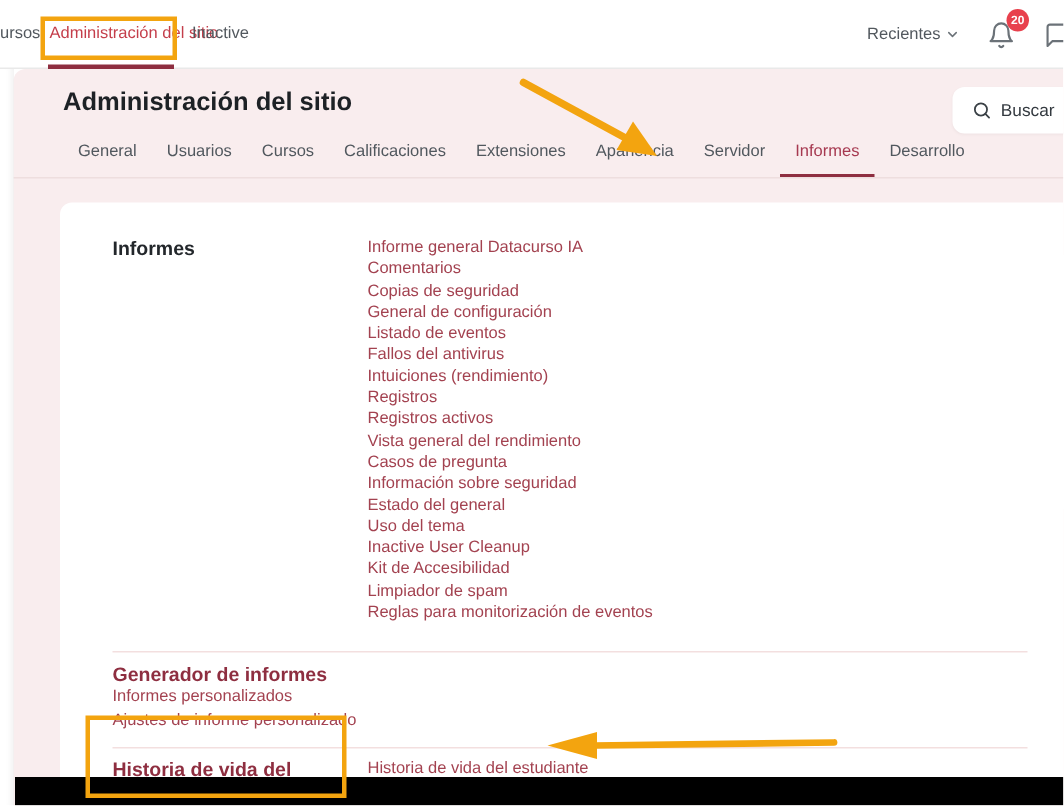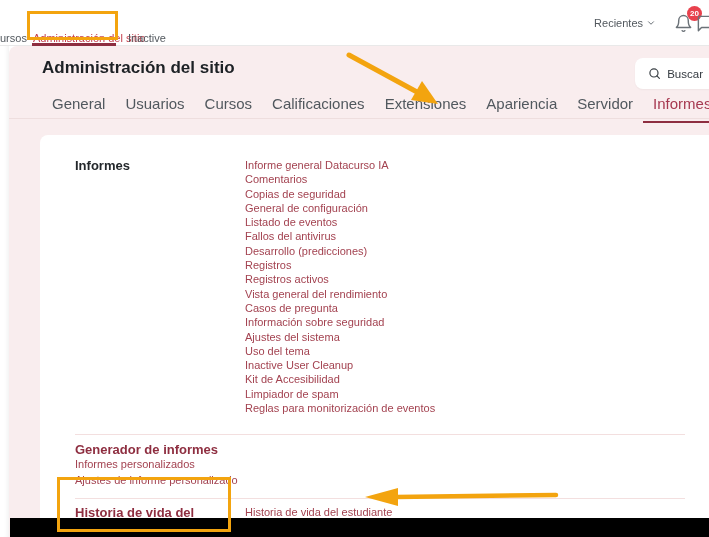--- a/index.html
+++ b/index.html
@@ -3,50 +3,50 @@
 <meta charset="utf-8">
 <style>
   * { margin:0; padding:0; box-sizing:border-box; }
   html,body { background:#ffffff; }
   body { font-family:"Liberation Sans", sans-serif; }
   .screen { position:relative; width:709px; height:537px; background:#fff; overflow:hidden; }
 
   
   .topnav { position:absolute; left:0; top:0; right:0; height:46px; background:#fff;
             border-bottom:1px solid #e9e9e9; z-index:10; }
-  .nav-item { position:absolute; top:32px; font-size:11px; color:#52585e; white-space:nowrap; cursor:pointer; }
+  .nav-item { position:absolute; top:16px; font-size:11px; color:#52585e; white-space:nowrap; cursor:pointer; }
   .nav-courses { left:0; }
   .nav-admin { left:33px; color:#c43e4b; }
   .nav-community { left:128px; }
   .nav-admin-underline { position:absolute; left:32px; top:43px; width:84px; height:3px; background:#8e2e40; }
   .nav-admin-box { position:absolute; left:27px; top:11px; width:91px; height:29px;
                    border:3px solid #f3a40f; z-index:12; pointer-events:none; }
   .nav-right { position:absolute; right:0; top:0; height:46px; display:flex; align-items:center; }
   .recents { font-size:11px; color:#52585e; display:flex; align-items:center; gap:3px; margin-right:16px; cursor:pointer; }
   .icon-btn { position:relative; width:22px; height:22px; display:flex; align-items:center; justify-content:center; cursor:pointer; }
-  .bell-wrap { margin-right:0; }
+  .bell-wrap { margin-right:16px; }
   .badge { position:absolute; top:-6px; right:-8px; min-width:15px; height:15px; border-radius:8px;
            background:#e8414d; color:#fff; font-size:8px; font-weight:bold;
            display:flex; align-items:center; justify-content:center; padding:0 3px; }
   .chat-wrap { margin-right:-7px; }
 
   
   .page { position:absolute; left:9px; top:46px; right:0; bottom:0; background:#f9edee;
           border-top-left-radius:8px; }
   .left-strip { position:absolute; left:0; top:46px; width:9px; bottom:0; background:#fff;
                 box-shadow: inset -5px 0 5px -4px rgba(0,0,0,.07); z-index:3; }
   .page-title { position:absolute; left:42px; top:58px; font-size:17px; font-weight:bold; color:#1d2125; }
 
   .search-btn { position:absolute; top:58px; right:-14px; background:#fff; border-radius:8px;
                 display:flex; align-items:center; gap:6px; padding:9px 20px 9px 13px;
                 font-size:11.5px; color:#343a40; box-shadow:0 1px 2px rgba(0,0,0,.04); cursor:pointer; }
 
   .tabs { position:absolute; left:9px; right:0; top:92px; height:27px; display:flex;
           align-items:flex-start; padding-left:33px; border-bottom:1px solid #eedede; }
-  .tab { font-size:15px; color:#51585e; padding:3px 10px 9px 10px; white-space:nowrap; cursor:pointer; }
+  .tab { font-size:11px; color:#51585e; padding:3px 10px 9px 10px; white-space:nowrap; cursor:pointer; }
   .tab.active { color:#a63950; border-bottom:2px solid #8e2e40; margin-bottom:-1px; }
 
   
   .card { position:absolute; left:40px; top:135px; right:0; bottom:19px; background:#fff;
           border-radius:8px 0 0 0; }
   .section { display:flex; padding-left:35px; }
   .sec1 { padding-top:23px; }
   .sec2 { padding-top:7px;flex-direction:column; }
   .sec3 { padding-top:6px; }
   .sec-heading { width:170px; padding-right:12px; font-size:13px; font-weight:bold; color:#23272b; line-height:15px; }
@@ -130,27 +130,27 @@
 
     <div class="section sec1">
       <div class="sec-heading">Informes</div>
       <div class="links">
         <a>Informe general Datacurso IA</a>
         <a>Comentarios</a>
         <a>Copias de seguridad</a>
         <a>General de configuración</a>
         <a>Listado de eventos</a>
         <a>Fallos del antivirus</a>
-        <a>Desarrollo (predicciones)</a>
+        <a>Intuiciones (rendimiento)</a>
         <a>Registros</a>
         <a>Registros activos</a>
         <a>Vista general del rendimiento</a>
         <a>Casos de pregunta</a>
         <a>Información sobre seguridad</a>
-        <a>Ajustes del sistema</a>
+        <a>Estado del general</a>
         <a>Uso del tema</a>
         <a>Inactive User Cleanup</a>
         <a>Kit de Accesibilidad</a>
         <a>Limpiador de spam</a>
         <a>Reglas para monitorización de eventos</a>
       </div>
     </div>
 
     <hr class="hr1">
 

